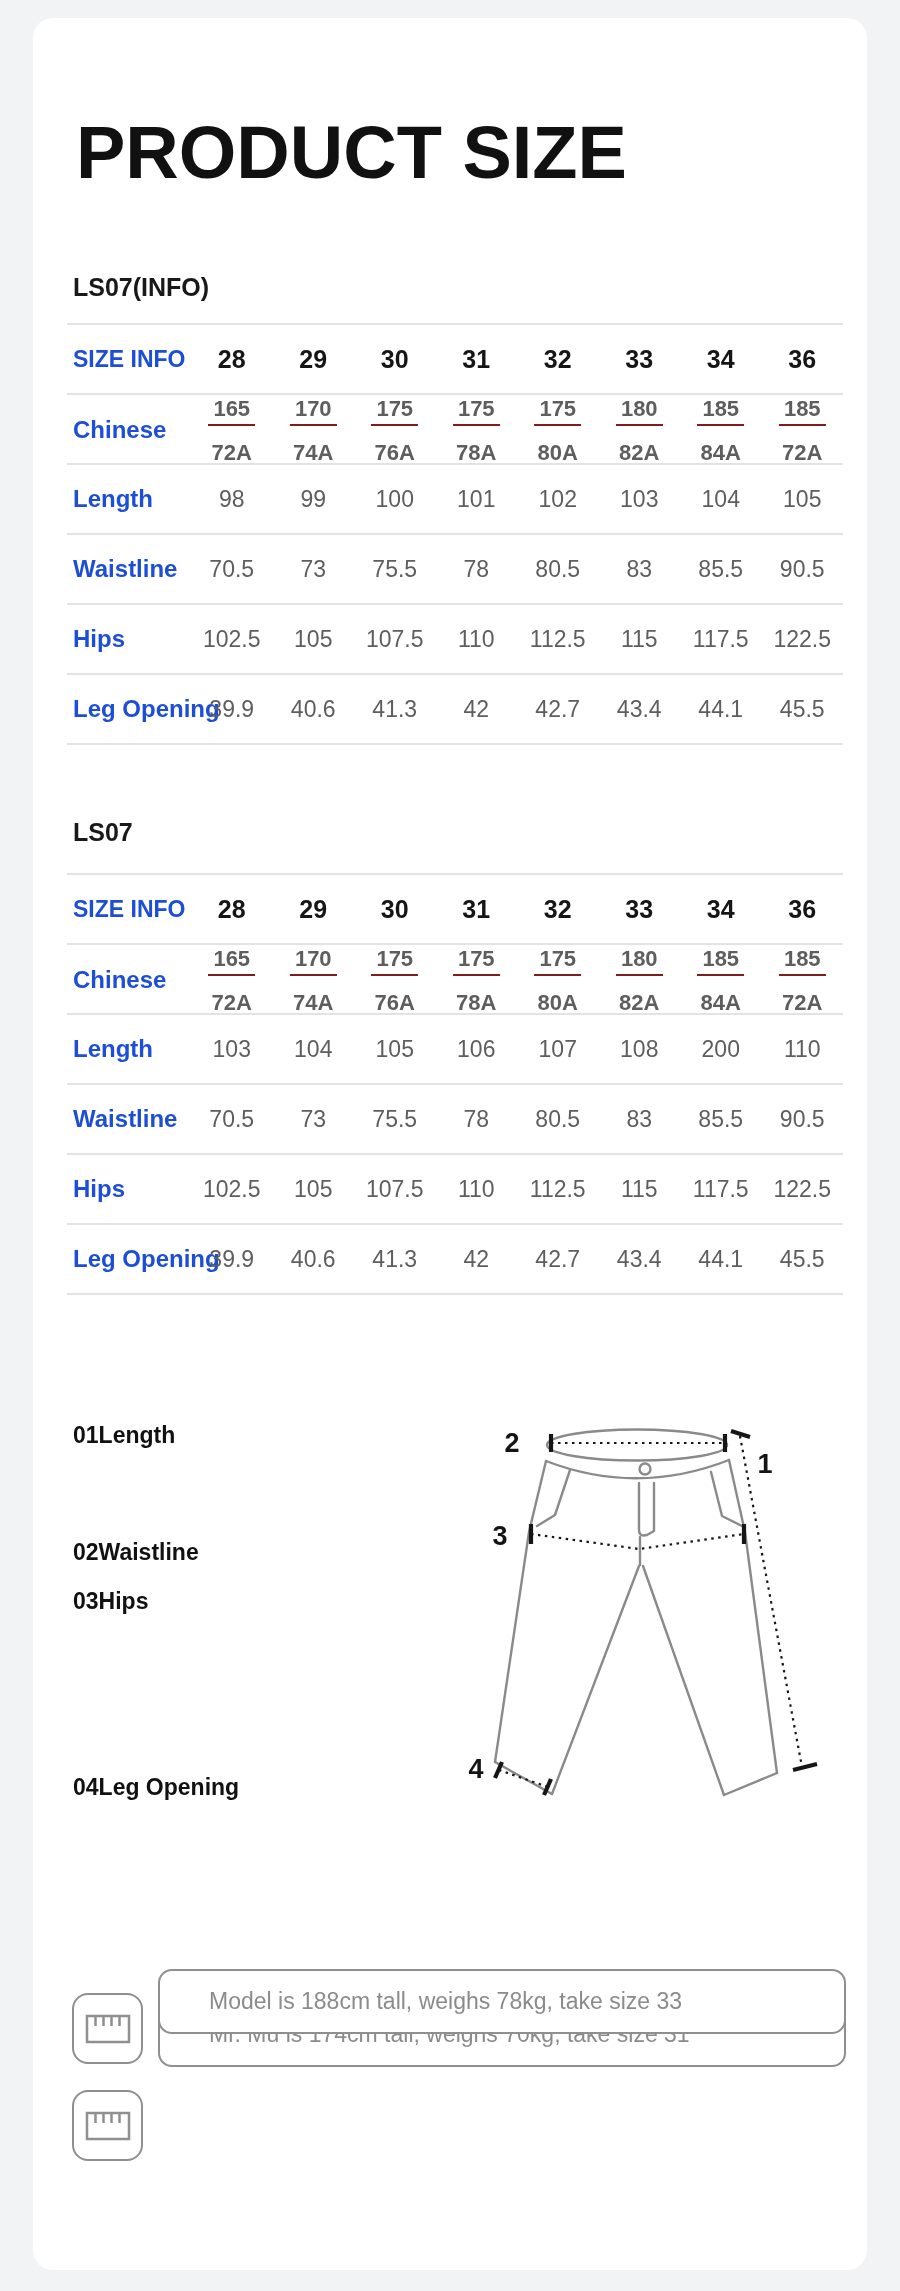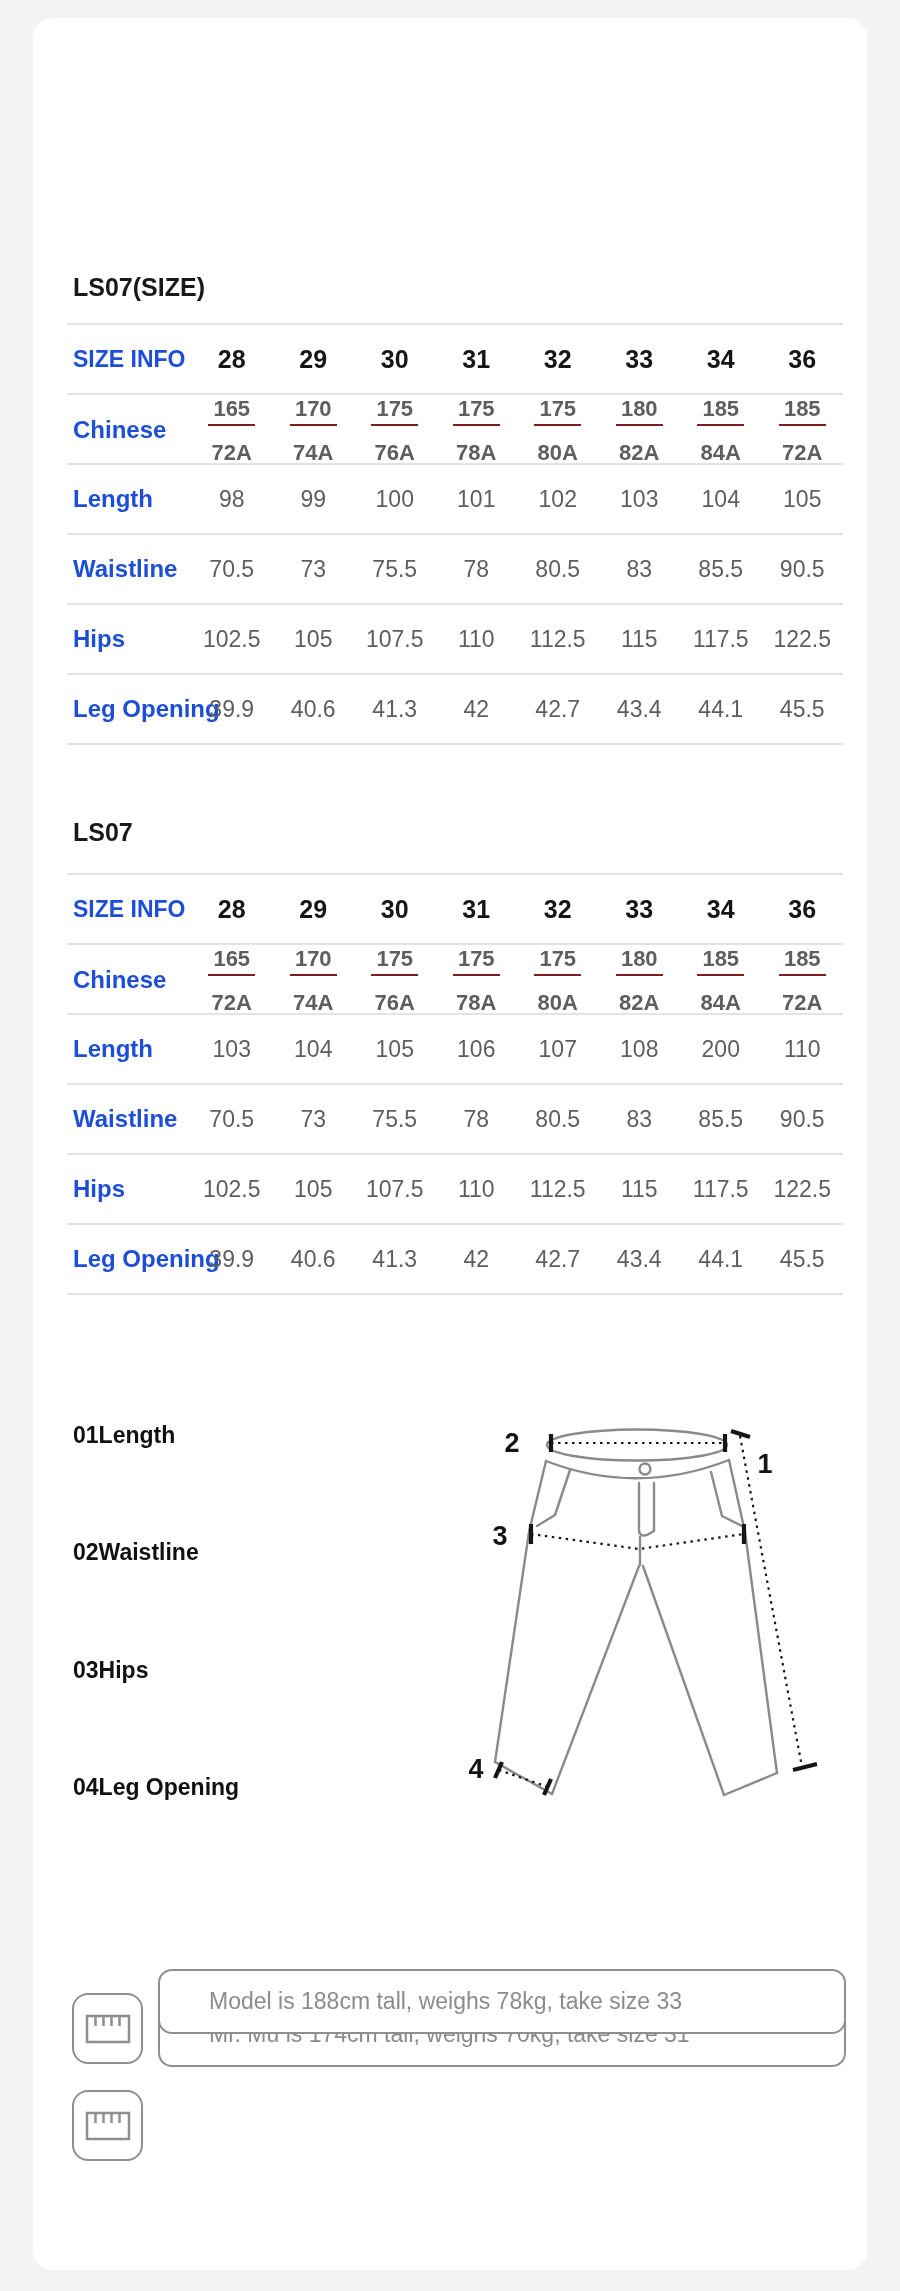--- a/index.html
+++ b/index.html
@@ -18,38 +18,39 @@
   .tlast{border-bottom:2px solid #e3e3e3;}
   .tlabel{padding-left:6px;font-size:24px;font-weight:700;color:#1d4ed8;white-space:nowrap;}
   .thead .tlabel{font-size:23px;}
   .tcell{text-align:center;font-size:23px;font-weight:500;color:#5e5e5e;}
   .thead .tcell{font-size:25px;font-weight:700;color:#161616;}
   .frac{display:inline-flex;flex-direction:column;align-items:center;line-height:1;font-size:22px;font-weight:600;color:#5e5e5e;}
   .frac-top{padding:0 5px 4px;border-bottom:2px solid #7f1d1d;}
   .frac-bot{padding-top:16px;}
 
   .legend-item{position:absolute;left:40px;font-size:23px;font-weight:700;color:#111;line-height:1.15;white-space:nowrap;}
-  .l1{top:1404px;} .l2{top:1521px;} .l3{top:1639px;} .l4{top:1756px;}
+  .l1{top:1404px;} .l2{top:1521px;} .l3{top:1570px;} .l4{top:1756px;}
 
   .pants-svg{position:absolute;left:407px;top:1402px;}
 
   .note-icon{position:absolute;left:39px;width:71px;height:71px;border:2px solid #8f8f8f;border-radius:16px;box-sizing:border-box;display:flex;align-items:center;justify-content:center;background:#fff;}
   .ni1{top:1975px;} .ni2{top:2072px;}
   .note-bar{position:absolute;left:125px;width:688px;height:65px;border:2px solid #8f8f8f;border-radius:14px;box-sizing:border-box;display:flex;align-items:center;padding-left:49px;background:#fff;}
   .nb1{top:1984px;} .nb2{top:1951px;}
   .note-text{font-size:23px;color:#8b8b8b;font-weight:400;white-space:nowrap;}
 </style>
 </head>
 <body>
 
 <div class="page">
   <div class="card">
 
-
-    <div class="sec-heading h1">LS07(SIZE)</div>
+    <div class="title">PRODUCT SIZE</div>
+
+    <div class="sec-heading h1">LS07(INFO)</div>
     <div class="sizetable t1">
         <div class="trow thead">
           <div class="tlabel">SIZE INFO</div>
           <div class="tcell">28</div>
           <div class="tcell">29</div>
           <div class="tcell">30</div>
           <div class="tcell">31</div>
           <div class="tcell">32</div>
           <div class="tcell">33</div>
           <div class="tcell">34</div>

